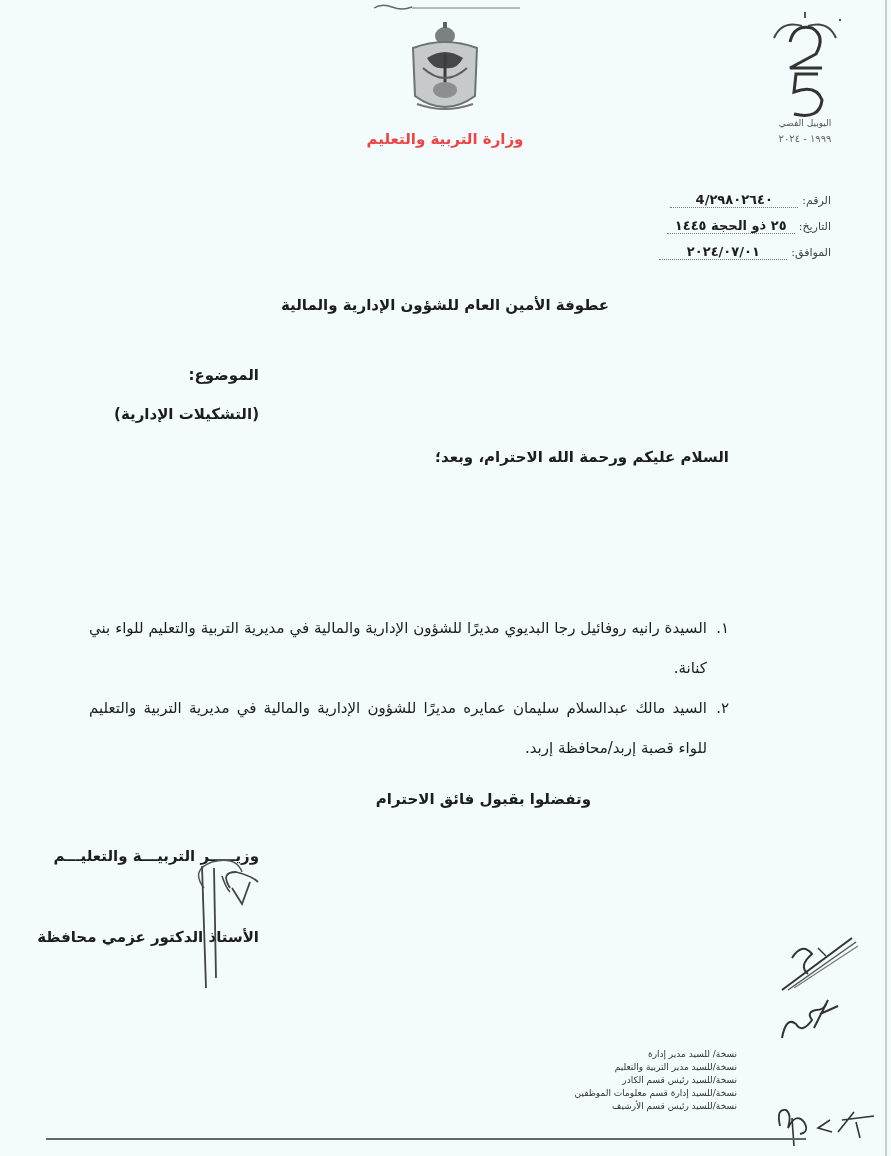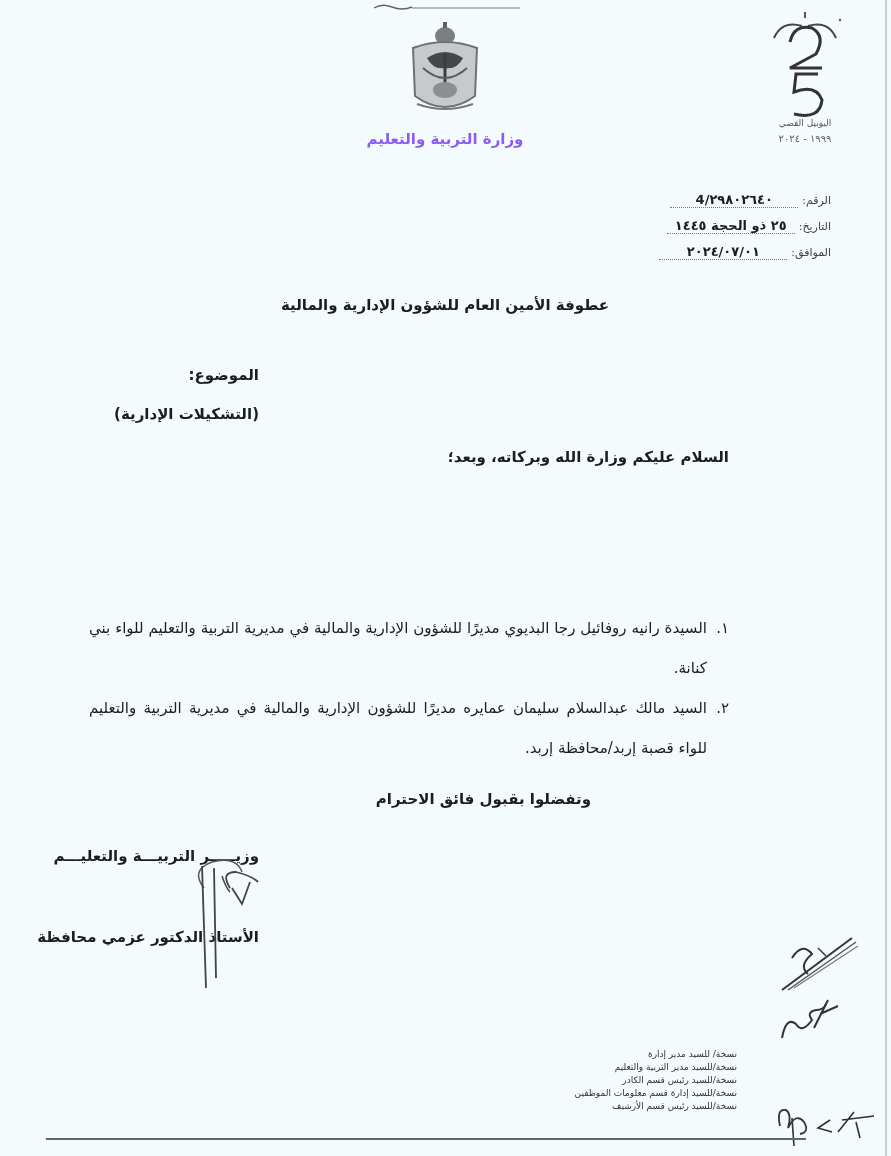--- a/index.html
+++ b/index.html
@@ -11,21 +11,21 @@
       position: relative;
     }
     .page { position: absolute; left: 0; top: 0; width: 891px; height: 1156px; }
     .right-border { position: absolute; right: 4px; top: 0; width: 2px; height: 1156px; background: #c9ced0; }
     .abs { position: absolute; }
     .rtl { direction: rtl; text-align: right; }
 
     
     .emblem-top { left: 372px; top: 2px; width: 150px; height: 10px; }
     .emblem { left: 405px; top: 18px; width: 80px; height: 105px; }
-    .ministry-name { left: 360px; top: 130px; width: 170px; text-align: center; font-size: 15px; font-weight: bold; color: #8b5cf6; letter-spacing: -0.5px; }
+    .ministry-name { left: 360px; top: 130px; width: 170px; text-align: center; font-size: 15px; font-weight: bold; color: #ef4444; letter-spacing: -0.5px; }
 
     .logo25 { left: 760px; top: 8px; width: 90px; height: 120px; }
     .logo25-caption { left: 760px; top: 118px; width: 90px; text-align: center; font-size: 9px; color: #555; }
     .logo25-years { left: 760px; top: 133px; width: 90px; text-align: center; font-size: 10px; color: #666; }
 
     
     .ref-block { right: 60px; top: 192px; width: 230px; font-size: 11px; }
     .ref-row { display: flex; flex-direction: row; align-items: baseline; height: 26px; }
     .ref-label { color: #444; font-size: 11px; margin-left: 4px; white-space: nowrap; }
     .ref-value { font-weight: bold; font-size: 13px; border-bottom: 1px dotted #777; padding: 0 4px; min-width: 120px; text-align: center; white-space: nowrap; }
@@ -104,21 +104,21 @@
       <span class="ref-label">الموافق:</span>
       <span class="ref-value">٢٠٢٤/٠٧/٠١</span>
     </div>
   </div>
 
   <div class="abs addressee addr2 rtl">عطوفة الأمين العام للشؤون الإدارية والمالية</div>
 
   <div class="abs subject-label rtl">الموضوع:</div>
   <div class="abs subject-value rtl">(التشكيلات الإدارية)</div>
 
-  <div class="abs greeting rtl">السلام عليكم وزارة الله وبركاته، وبعد؛</div>
+  <div class="abs greeting rtl">السلام عليكم ورحمة الله الاحترام، وبعد؛</div>
 
   <div class="abs list rtl">
     <div class="list-item">
       <span class="list-num">١.</span>
       <span class="list-text">السيدة رانيه روفائيل رجا البديوي مديرًا للشؤون الإدارية والمالية في مديرية التربية والتعليم للواء بني كنانة.</span>
     </div>
     <div class="list-item">
       <span class="list-num">٢.</span>
       <span class="list-text">السيد مالك عبدالسلام سليمان عمايره مديرًا للشؤون الإدارية والمالية في مديرية التربية والتعليم للواء قصبة إربد/محافظة إربد.</span>
     </div>

